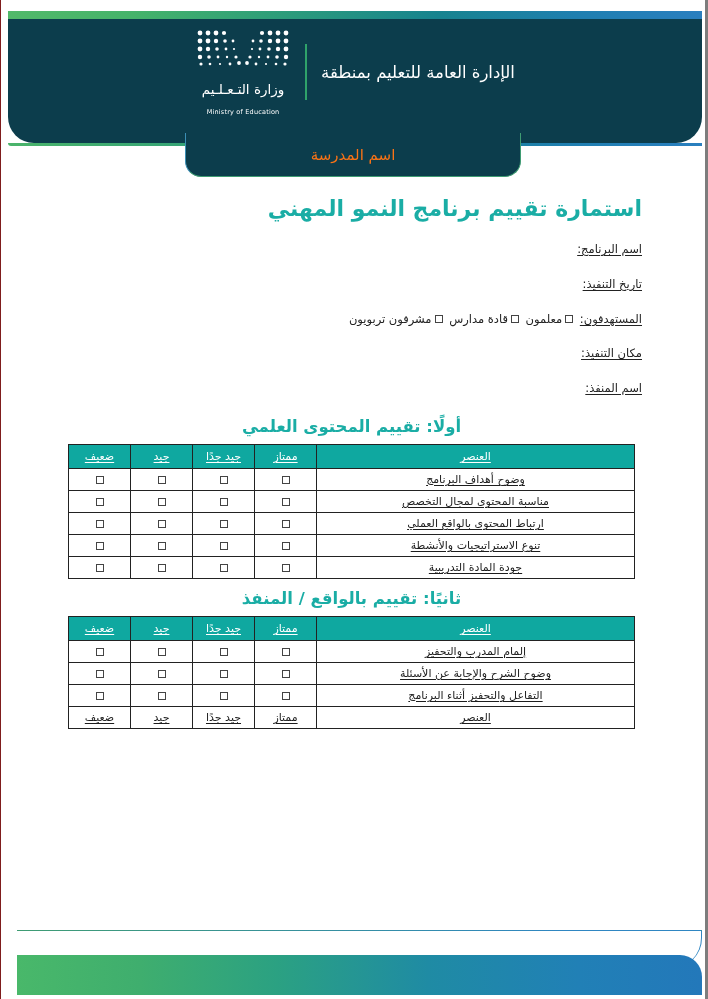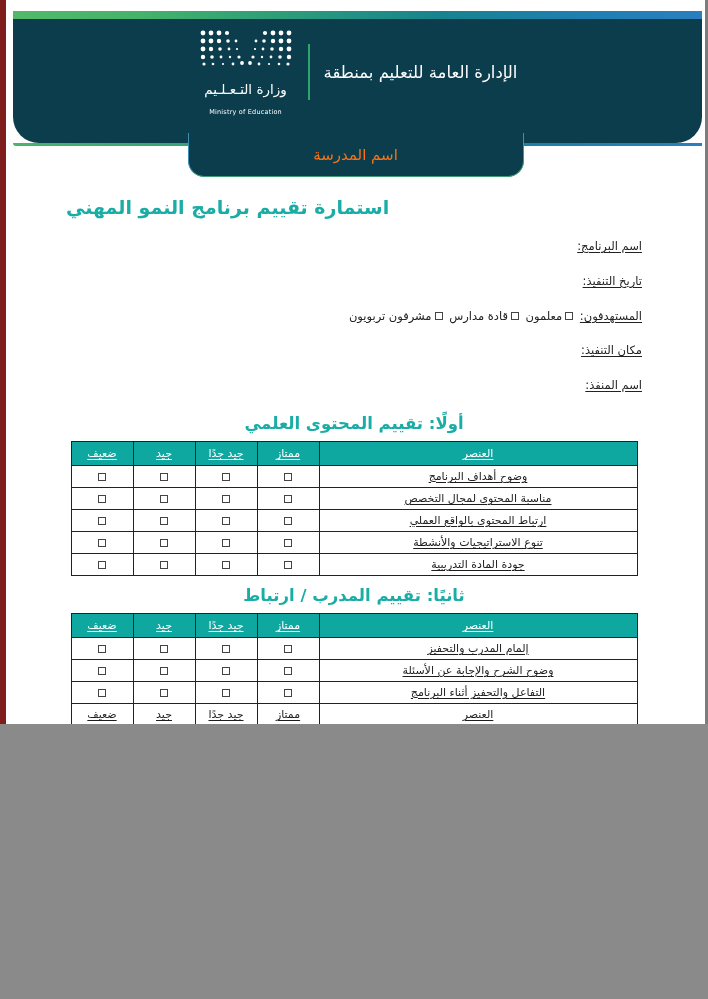--- a/index.html
+++ b/index.html
@@ -8,25 +8,25 @@
     padding: 0;
     background: #8a8a8a;
   }
   body {
     font-family: "DejaVu Sans", "Liberation Sans", sans-serif;
   }
 
   .page {
     position: relative;
     width: 708px;
-    height: 724px;
+    height: 999px;
     background: #ffffff;
     overflow: hidden;
     box-sizing: border-box;
-    border-left: 6px solid #7f1d1d;
+    border-left: 1px solid #7f1d1d;
     border-right: 3px solid #7d7d7d;
   }
 
   
   .top-gradient-strip {
     position: absolute;
     top: 11px;
     left: 7px;
     right: 3px;
     height: 8px;
@@ -136,23 +136,23 @@
 
   
   .content {
     position: absolute;
     top: 196px;
     left: 60px;
     right: 63px;
   }
 
   .doc-title {
-    text-align: left;
+    text-align: right;
     color: #1aada5;
-    font-size: 19px;
+    font-size: 22px;
     font-weight: bold;
     margin: 0 0 22px 0;
   }
 
   .fields {
     margin: 0 0 0 0;
   }
 
   .field-row {
     text-align: right;
@@ -411,21 +411,21 @@
         <tr>
           <td class="col-item">جودة المادة التدريبية</td>
           <td><span class="cbox"></span></td>
           <td><span class="cbox"></span></td>
           <td><span class="cbox"></span></td>
           <td><span class="cbox"></span></td>
         </tr>
       </tbody>
     </table>
 
-    <h2 class="section-title">ثانيًا: تقييم المدرب / ارتباط</h2>
+    <h2 class="section-title">ثانيًا: تقييم بالواقع / المنفذ</h2>
     <table class="eval">
       <thead>
         <tr>
           <th class="col-item w-item">العنصر</th>
           <th class="w-rate">ممتاز</th>
           <th class="w-rate">جيد جدًا</th>
           <th class="w-rate">جيد</th>
           <th class="w-rate">ضعيف</th>
         </tr>
       </thead>

